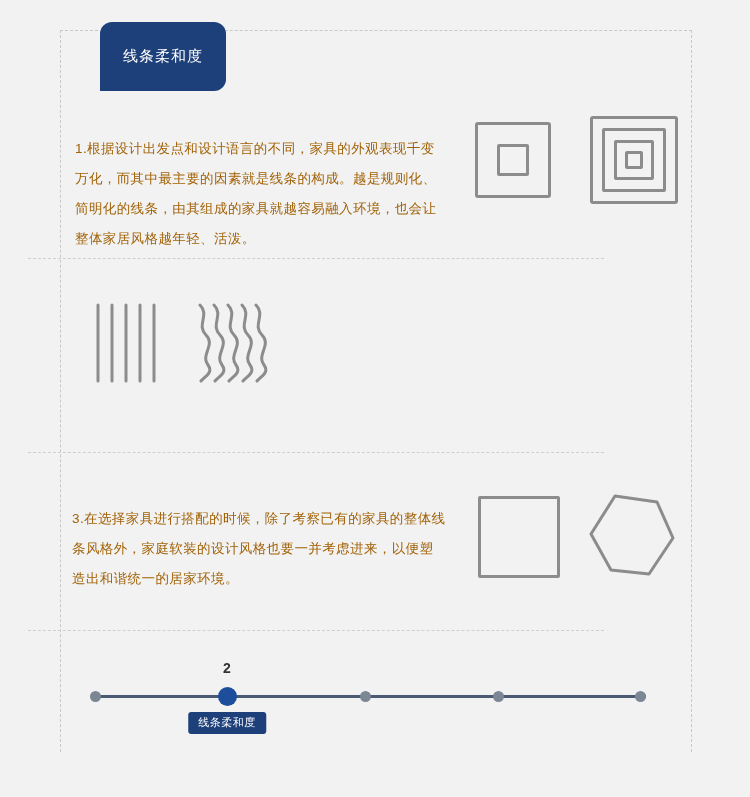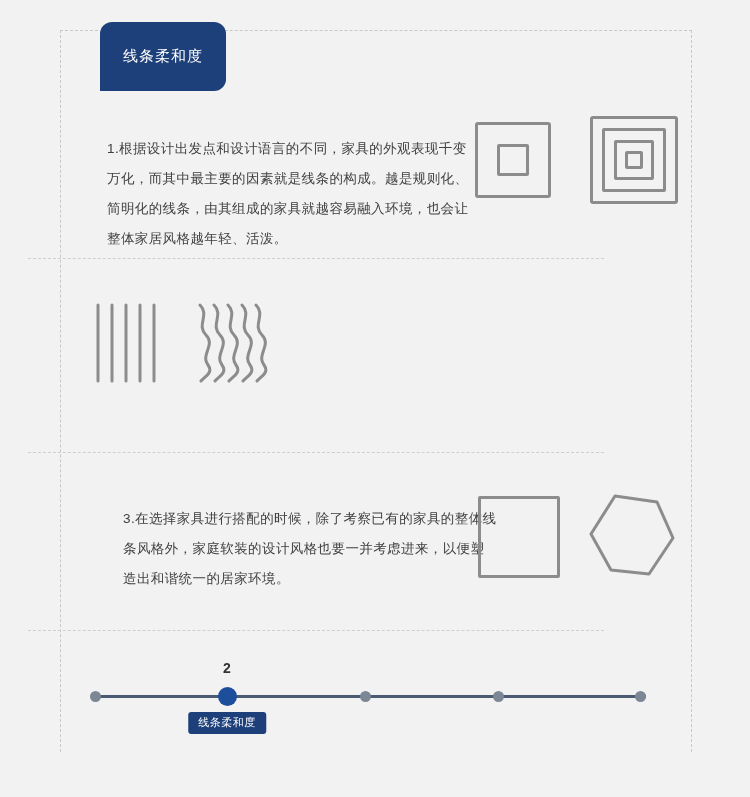--- a/index.html
+++ b/index.html
@@ -49,27 +49,26 @@
     position: absolute;
     left: 28px;
     width: 576px;
     border-top: 1px dashed #cfcfcf;
   }
 
   .para {
     position: absolute;
     font-size: 13.5px;
     line-height: 30px;
-    color: #404040;
+    color: #a16207;
     letter-spacing: 0.4px;
-    margin-left: 32px;
   }
   .para-1 { left: 75px; top: 120px; width: 370px; }
   .para-2 { left: 295px; top: 295px; width: 380px; text-align: left; }
-  .para-3 { left: 91px; top: 490px; width: 375px; }
+  .para-3 { left: 72px; top: 490px; width: 375px; }
 
   
   .shapes-1 { position: absolute; left: 470px; top: 112px; width: 210px; height: 100px; }
   .sq-outer {
     position: absolute;
     border: 3px solid #8c8c8c;
     border-radius: 3px;
   }
   .g1a { left: 5px;  top: 10px; width: 76px; height: 76px; }
   .g1a-in { left: 27px; top: 32px; width: 32px; height: 32px; border: 3px solid #8c8c8c; border-radius: 2px; position: absolute; }

